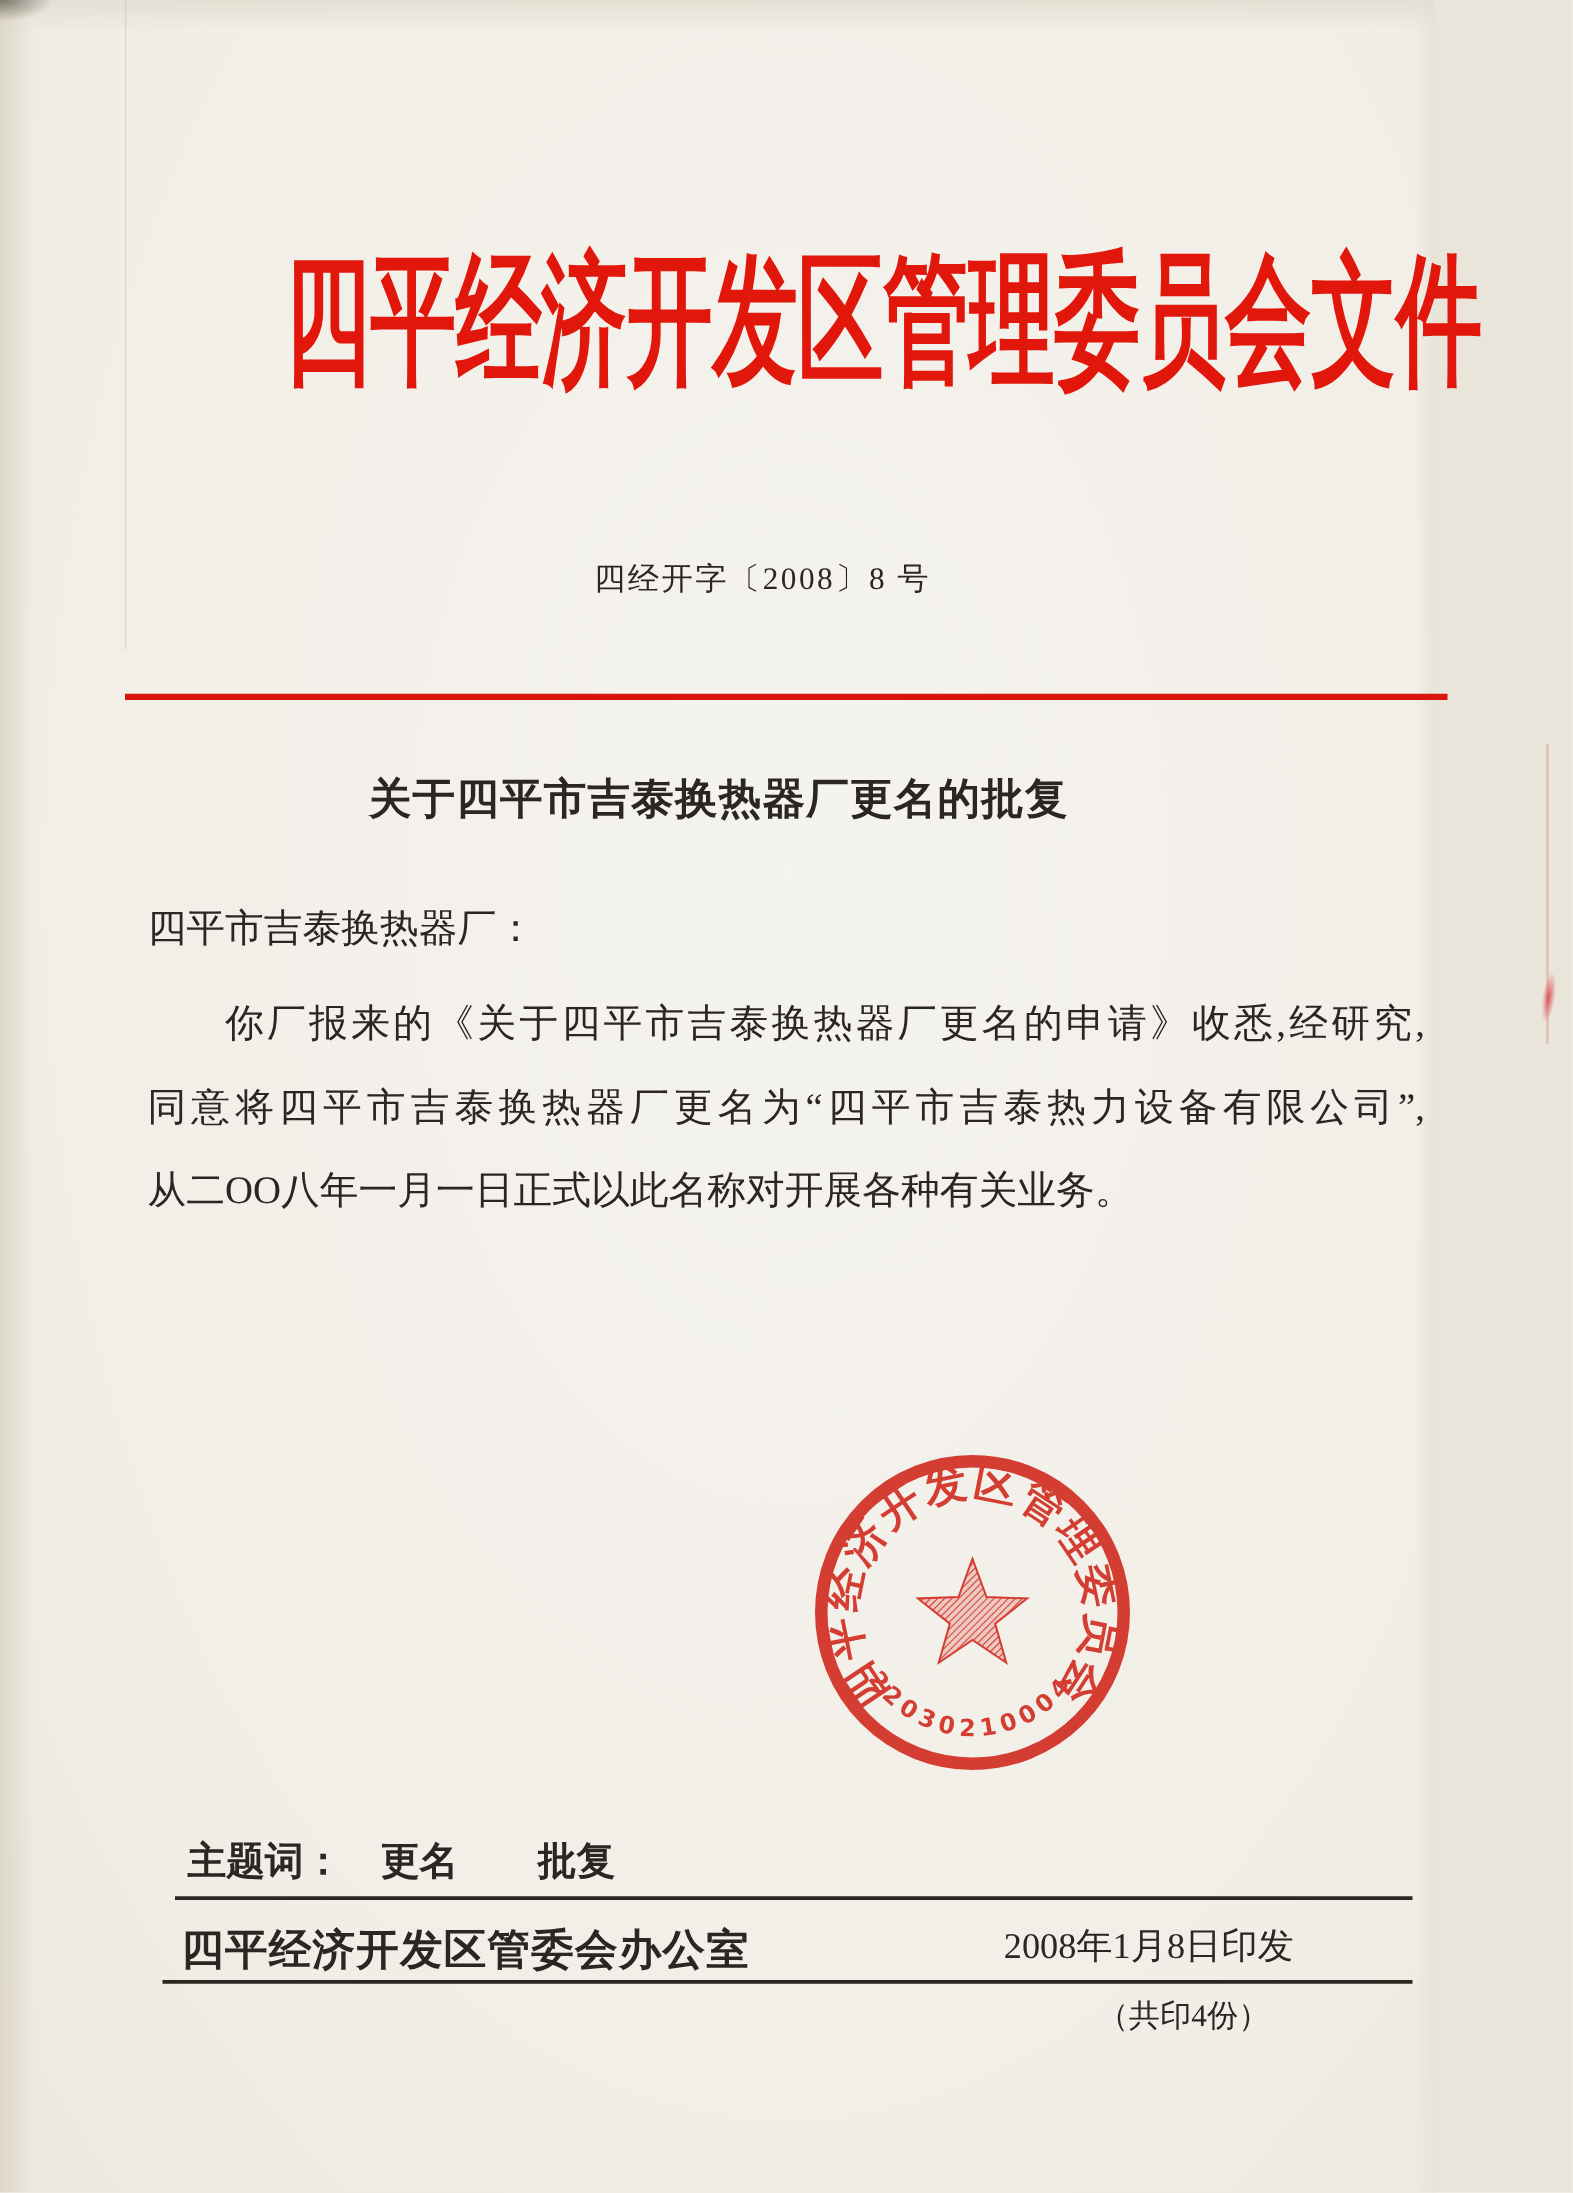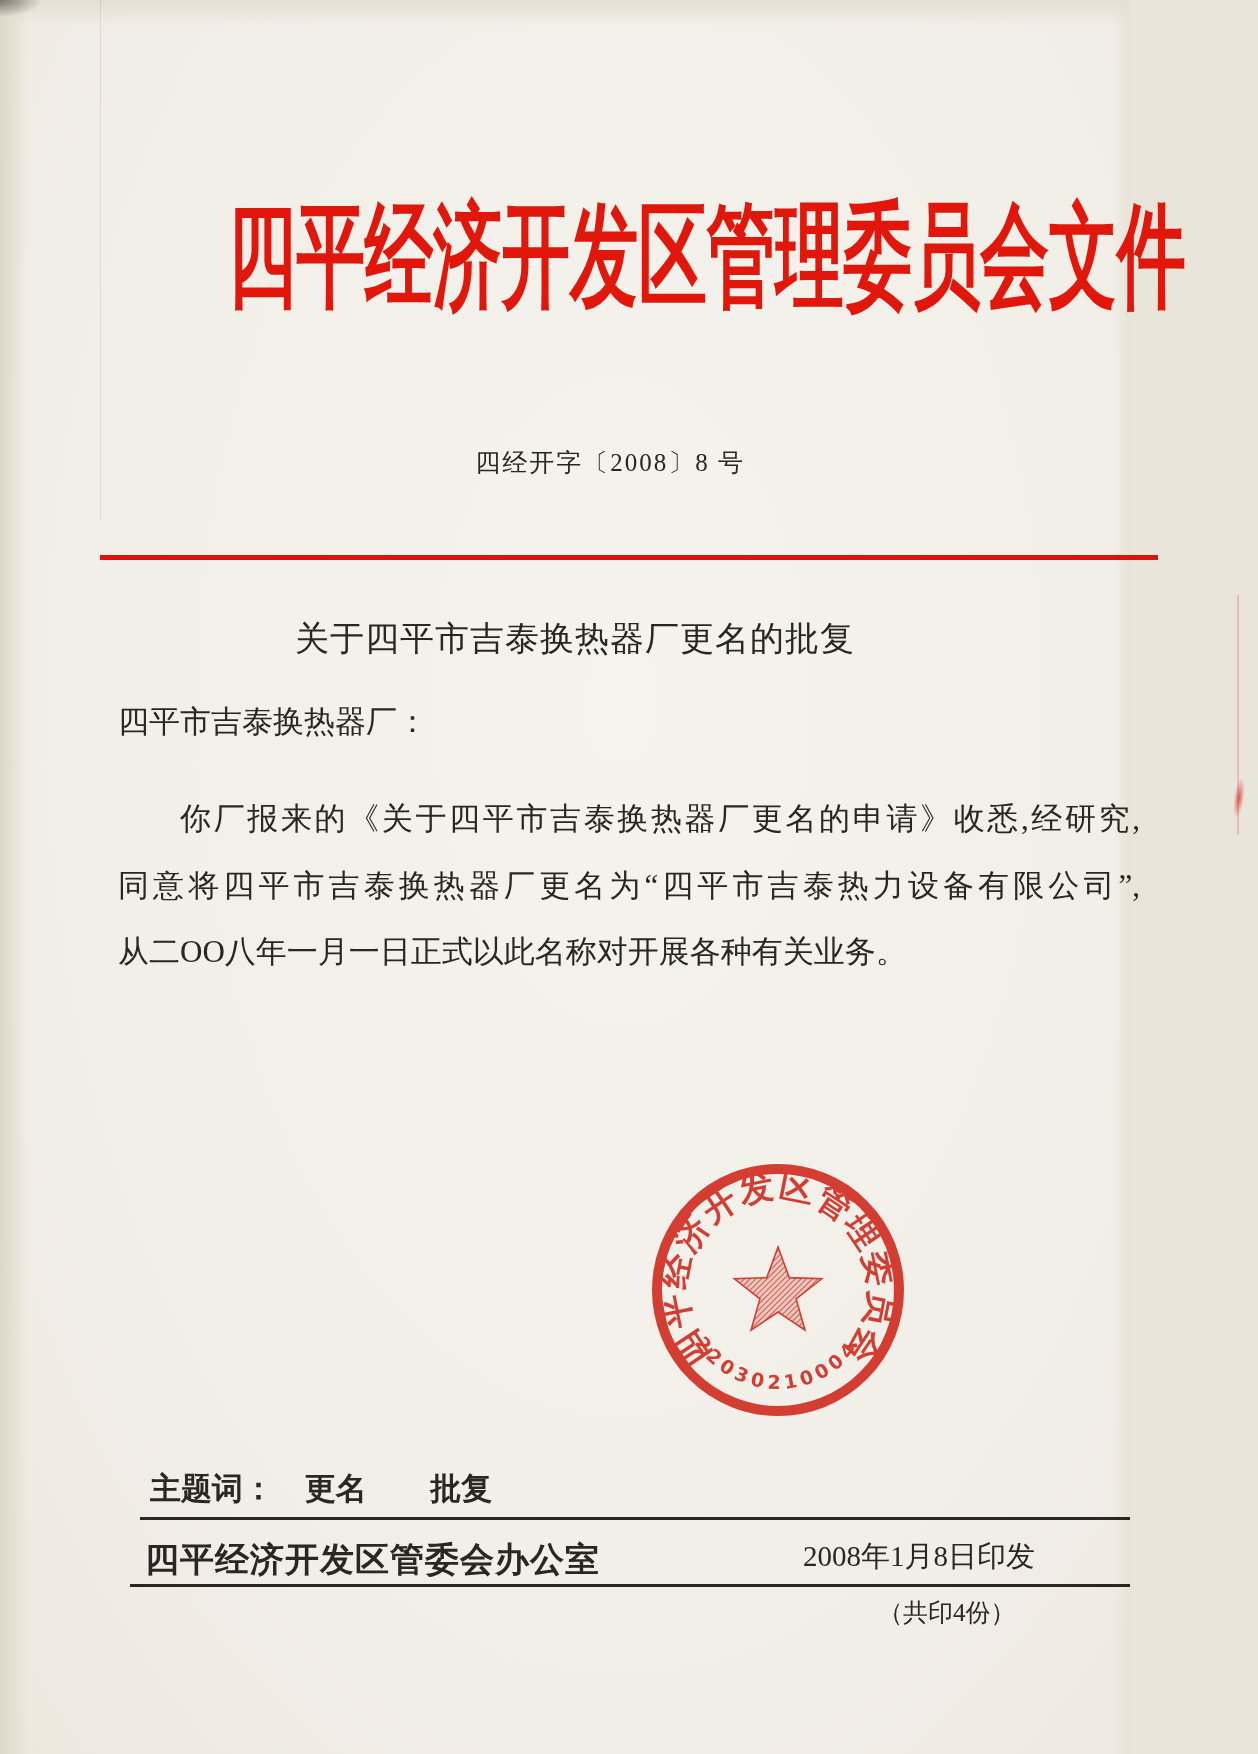--- a/index.html
+++ b/index.html
@@ -10,20 +10,21 @@
     overflow:hidden;
   }
   .page{
     position:relative;width:1129px;height:1754px;
     background:
       linear-gradient(90deg, #ddd7c8 0px, rgba(221,215,200,0) 28px),
       linear-gradient(180deg, #e3dfd3 0px, rgba(227,223,211,0) 26px),
       linear-gradient(270deg, #e7e3d7 0px, rgba(231,227,215,0) 16px),
       radial-gradient(ellipse at 55% 40%, #f5f3ee 0%, #f1eee7 70%, #ece8de 100%);
     color:#2a2622;
+    padding-left:19px;
   }
   .corner-mark{
     position:absolute;left:0;top:0;width:40px;height:16px;
     background:radial-gradient(ellipse at 0 0, rgba(90,85,75,.75), rgba(90,85,75,0) 75%);
   }
   .scan-line-v{
     position:absolute;left:100px;top:0;width:1px;height:520px;
     background:rgba(140,130,110,.18);
   }
   
@@ -40,33 +41,33 @@
     text-align:center;font-size:25px;letter-spacing:2px;
   }
   .red-rule{
     position:absolute;left:100px;top:555px;width:1058px;height:5px;
   }
   
   .doc-title{
     position:absolute;left:0;top:616px;width:1150px;
     text-align:center;
     font-family:"Liberation Sans", sans-serif;
-    font-weight:normal;font-size:34px;letter-spacing:1px;
+    font-weight:bold;font-size:34px;letter-spacing:1px;
   }
   .body-line{
     position:absolute;left:118px;width:1022px;
     font-size:31px;line-height:40px;white-space:nowrap;
   }
   .body-line.wrap{white-space:normal;}
   .body-line.j{
     white-space:normal;
     text-align:justify;text-align-last:justify;
   }
   .body-line.ind{padding-left:62px;box-sizing:border-box;}
-  .l1{top:702px;}
+  .l1{top:723px;}
   .l2{top:799px;}
   .l3{top:866px;}
   .l4{top:932px;}
   .l5{top:999px;padding-left:62px;box-sizing:border-box;}
   
   .date-line{
     position:absolute;left:608px;top:1298px;
     font-size:33px;letter-spacing:4px;color:#35302a;
     mix-blend-mode:multiply;white-space:nowrap;
   }

